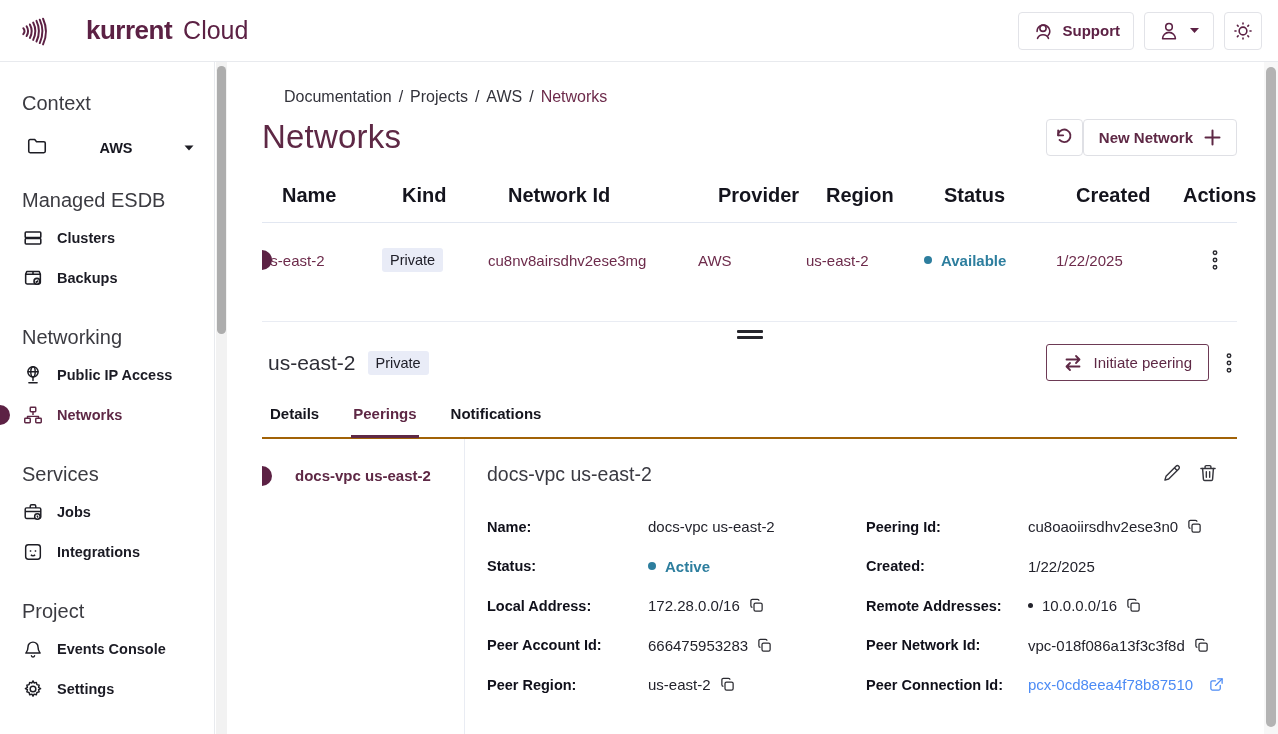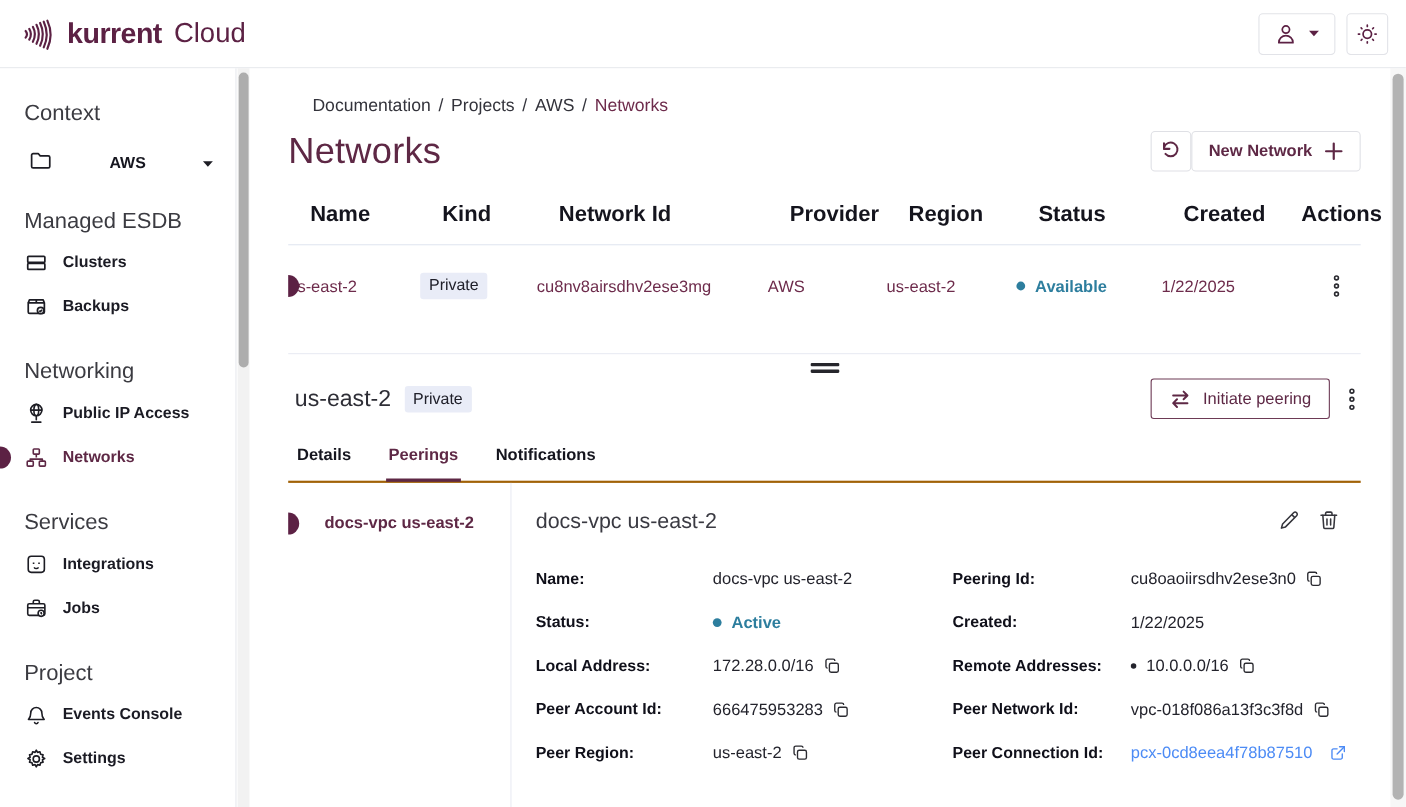--- a/index.html
+++ b/index.html
@@ -4,21 +4,21 @@
 <style>
   * { margin:0; padding:0; box-sizing:border-box; }
   html,body { width:1278px; height:734px; overflow:hidden; background:#fff;
     font-family:"Liberation Sans", sans-serif; color:#1c1c26; }
 
   
   .app-header { position:absolute; top:0; left:0; right:0; height:62px; background:#fff;
     border-bottom:1px solid #e8eaee; display:flex; align-items:center; justify-content:space-between;
     padding:0 16px 0 20px; z-index:5; }
   .logo { display:flex; align-items:center; gap:9px; color:#5c2144; }
-  .brand-bold { font-size:26px; font-weight:800; letter-spacing:-0.5px; color:#5c2144; }
+  .brand-bold { font-size:26px; font-weight:800; letter-spacing:-0.5px; color:#5c2144;margin-left:25px; }
   .brand-light { font-size:25px; font-weight:400; color:#5c2144; margin-left:2px; }
   .header-actions { display:flex; align-items:center; gap:10px; }
   .hbtn { display:flex; align-items:center; gap:9px; border:1px solid #e2e3e8; background:#fff;
     border-radius:4px; height:38px; padding:0 13px; color:#5c2144; font-family:inherit;
     font-size:15px; font-weight:600; cursor:pointer; }
   .hbtn.square { width:38px; justify-content:center; padding:0; }
 
   
   .sidebar { position:absolute; top:62px; left:0; bottom:0; width:215px; background:#fff;
     border-right:1px solid #e8eaee; padding:30px 10px 0 22px; overflow:hidden; }
@@ -127,20 +127,30 @@
           <path d="M14 7 q4.6 9.2 0 18.4"></path>
         <path d="M17.5 5.2 q5.2 11 0 22"></path>
           <path d="M21 4 q5.7 12.4 0 24.8"></path>
         <path d="M24.5 3 q6.2 13.6 0 27.2"></path>
       </svg>
     </span>
     <span class="brand-bold">kurrent</span>
     <span class="brand-light">Cloud</span>
   </div>
   <div class="header-actions">
+    <button class="hbtn">
+      <span style="display:flex;">
+        <svg width="22" height="22" viewBox="0 0 24 24" fill="none" stroke="currentColor" stroke-width="1.7" stroke-linecap="round" stroke-linejoin="round">
+          <circle cx="12" cy="9" r="3.4"></circle>
+          <path d="M5.5 12.5 a7 7 0 0 1 13 -3.5 a7 7 0 0 1 -1 8"></path>
+          <path d="M6 20 a6.5 6.5 0 0 1 12 0"></path>
+        </svg>
+      </span>
+      <span>Support</span>
+    </button>
     <button class="hbtn">
       <span style="display:flex;">
         <svg width="22" height="22" viewBox="0 0 24 24" fill="none" stroke="currentColor" stroke-width="1.7" stroke-linecap="round" stroke-linejoin="round">
           <circle cx="12" cy="7.5" r="3.6"></circle>
             <path d="M5 20.5 a7 7 0 0 1 14 0 z"></path>
         </svg>
       </span>
       <span style="display:flex;">
         <svg width="11" height="7" viewBox="0 0 11 7">
             <path d="M1 1 L5.5 6 L10 1 z" fill="#5c2144"></path>
@@ -218,36 +228,36 @@
         <path d="M12 8.5 v3.5 M6 15.5 v-2 h12 v2"></path>
       </svg>
     </span>
     <span>Networks</span>
   </div>
 
   <div class="side-title">Services</div>
   <div class="side-item">
     <span class="sicon">
       <svg width="22" height="22" viewBox="0 0 24 24" fill="none" stroke="currentColor" stroke-width="1.6" stroke-linejoin="round">
-        <rect x="4" y="4" width="16" height="16" rx="3"></rect>
-        <path d="M9.3 10.2 v1.6 M14.7 10.2 v1.6 M9.8 15 a2.6 2.6 0 0 0 4.4 0"></path>
-      </svg>
-    </span>
-    <span>Integrations</span>
-  </div>
-  <div class="side-item">
-    <span class="sicon">
-      <svg width="22" height="22" viewBox="0 0 24 24" fill="none" stroke="currentColor" stroke-width="1.6" stroke-linejoin="round">
         <rect x="3.5" y="7.5" width="17" height="11.5" rx="1.5"></rect>
         <path d="M9 7.5 v-2 a1.5 1.5 0 0 1 1.5-1.5 h3 a1.5 1.5 0 0 1 1.5 1.5 v2 M3.5 11.5 h17"></path>
         <circle cx="16.8" cy="17" r="3" fill="#fff"></circle>
           <path d="M16.8 15.7 v1.4 l1 0.7"></path>
       </svg>
     </span>
     <span>Jobs</span>
+  </div>
+  <div class="side-item">
+    <span class="sicon">
+      <svg width="22" height="22" viewBox="0 0 24 24" fill="none" stroke="currentColor" stroke-width="1.6" stroke-linejoin="round">
+        <rect x="4" y="4" width="16" height="16" rx="3"></rect>
+        <path d="M9.3 10.2 v1.6 M14.7 10.2 v1.6 M9.8 15 a2.6 2.6 0 0 0 4.4 0"></path>
+      </svg>
+    </span>
+    <span>Integrations</span>
   </div>
 
   <div class="side-title">Project</div>
   <div class="side-item">
     <span class="sicon">
       <svg width="22" height="22" viewBox="0 0 24 24" fill="none" stroke="currentColor" stroke-width="1.6" stroke-linejoin="round">
         <path d="M17.5 10 a5.5 5.5 0 1 0 -11 0 c0 4.2 -1.8 5.6 -2.3 6.4 h15.6 c-0.5 -0.8 -2.3 -2.2 -2.3 -6.4z"></path>
         <path d="M10.3 19.5 a1.8 1.8 0 0 0 3.4 0" stroke-linecap="round"></path>
       </svg>
     </span>

